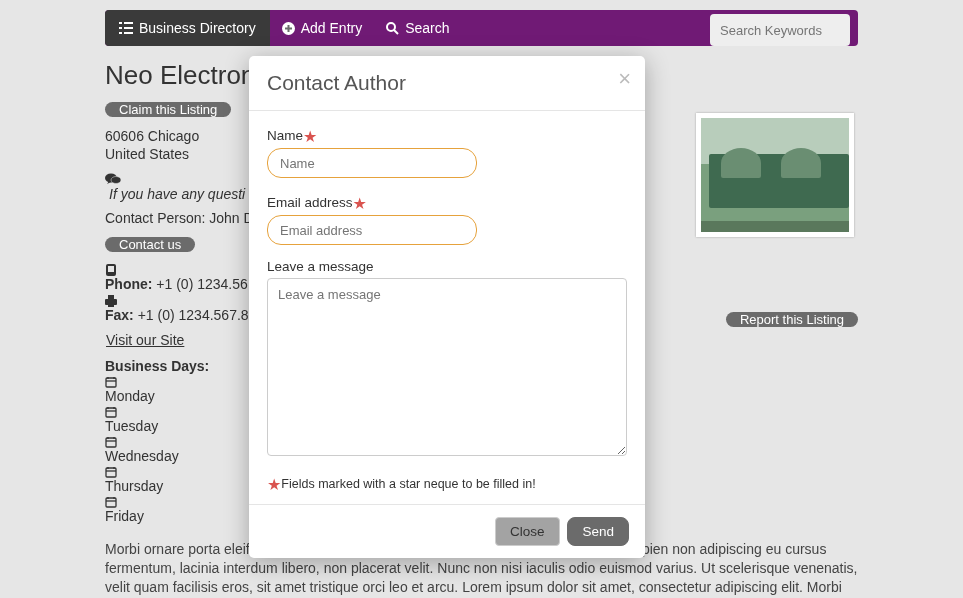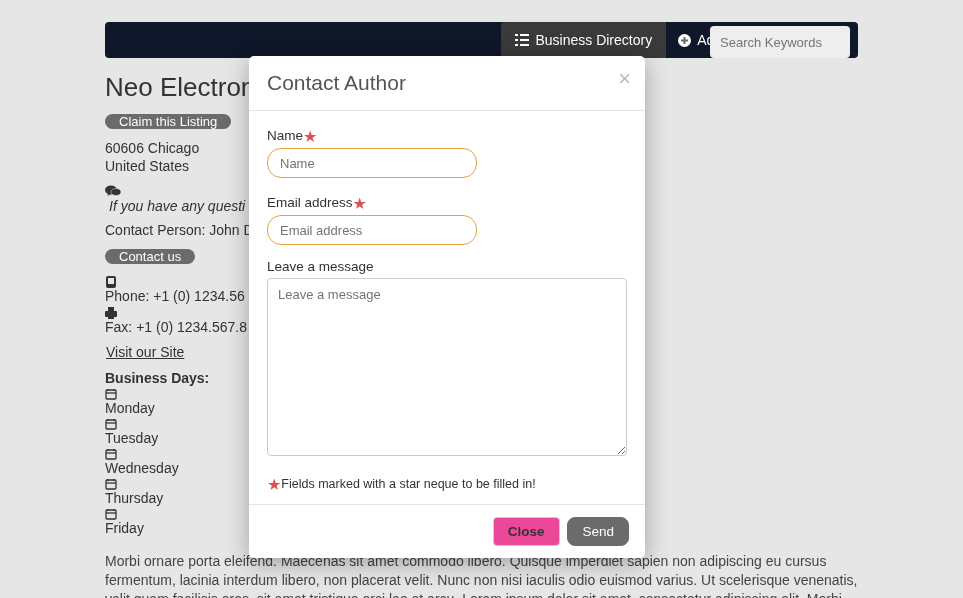--- a/index.html
+++ b/index.html
@@ -2,39 +2,39 @@
 <html><head>
   <meta charset="utf-8">
   <style>
     * { box-sizing: border-box; margin: 0; padding: 0; }
     body { font-family: Arial, Helvetica, sans-serif; font-size: 14px; background: #e6e6e6; color: #333; width: 963px; height: 598px; overflow: hidden; position: relative; }
     
     
     .page { width: 963px; height: 598px; background: #e6e6e6; padding: 0 105px; }
     
     
-    .navbar { background: #0f172a; border-radius: 4px; height: 36px; display: flex; align-items: center; margin-top: 22px; position: relative; justify-content: flex-end; }
+    .navbar { background: #701a75; border-radius: 4px; height: 36px; display: flex; align-items: center; margin-top: 10px; position: relative; }
     .navbar-left { display: flex; align-items: center; }
     .nav-bd { background: #3a3a3a; color: #fff; height: 36px; display: flex; align-items: center; padding: 0 14px; border-top-left-radius: 4px; border-bottom-left-radius: 4px; cursor: pointer; }
     .nav-item { color: #fff; height: 36px; display: flex; align-items: center; padding: 0 12px; cursor: pointer; }
     .nav-item .ic, .nav-bd .ic { margin-right: 6px; display: inline-flex; }
     .search-box { position: absolute; right: 8px; top: 4px; width: 140px; height: 28px; border-radius: 4px; border: none; background: #eee; padding: 16px 10px; font-size: 13px; color: #777; }
     
     
     .page-title { font-size: 26px; font-weight: normal; color: #333; margin: 14px 0 10px; }
     .btn-darkround { background: #6b6b6b; color: #fff; border: none; border-radius: 14px; padding: 0 14px; font-size: 13px; cursor: pointer; }
     .claim-wrap { margin-bottom: 10px; }
     .addr { margin: 6px 0 10px; line-height: 1.3; }
     .quest { font-style: italic; margin: 10px 0 8px; }
     .quest .ic { margin-right: 4px; }
     .cperson { margin: 8px 0 10px; }
     .cperson-label { font-weight: normal; }
     .contact-wrap { margin: 10px 0 12px; }
     .phone-line, .fax-line { margin: 3px 0; }
-    .phone-line .lab, .fax-line .lab { font-weight: normal; }
+    .phone-line .lab, .fax-line .lab { font-weight: bold; }
     .visit-link { text-decoration: underline; display: inline-block; margin: 6px 1px 10px; cursor: pointer; }
     .bdays-title { font-weight: bold; display: block; }
     .bdays div { margin: 2px 0; }
     .content-columns { display: flex; gap: 20px; }
     .left-col { flex: 1; }
     .right-col { width: 162px; padding-top: 12px; }
     .listing-img { width: 158px; height: 124px; background: linear-gradient(#b8cdbb 40%, #7aa07e 40% 90%, #5a785c 90%); border: 5px solid #fff; box-shadow: 0 0 2px rgba(0,0,0,0.3); position: relative; overflow:hidden; }
     .listing-img::before { content:""; position:absolute; left:8px; top:36px; width:140px; height:54px; background:#3f6a50; border-radius:2px; }
     .listing-img::after { content:""; position:absolute; left:20px; top:30px; width:40px; height:30px; background:#6a8e72; border-radius:50% 50% 2px 2px; box-shadow: 60px 0 0 #6a8e72; }
     .report-wrap { margin-top: 74px; text-align: right; }
@@ -47,21 +47,21 @@
     .modal-header h3 { font-size: 21px; font-weight: 500; color: #555; }
     .modal-close { position: absolute; right: 14px; top: 12px; background: none; border: none; font-size: 22px; color: #bbb; cursor: pointer; line-height: 1; }
     .modal-body { padding: 14px 18px 8px; }
     .form-label { font-size: 13.5px; color: #333; display: block; margin-bottom: 4px; }
     .req-star { color: #d9534f; font-size: 16px; position: relative; top: 2px; }
     .form-input { width: 210px; height: 30px; border: 1px solid #e6a23c; border-radius: 14px; padding: 0 12px; font-size: 13px; color: #999; background: #fff; outline: none; }
     .form-group { margin-bottom: 14px; }
     .form-textarea { width: 100%; height: 178px; border: 1px solid #ccc; border-radius: 4px; padding: 8px 10px; font-size: 13px; color: #999; font-family: inherit; resize: both; outline: none; }
     .req-note { font-size: 12.5px; color: #333; margin: 10px 0 4px; }
     .modal-footer { padding: 12px 16px; border-top: 1px solid #e5e5e5; text-align: right; }
-    .btn-close { background: #ec4899; border: 1px solid #ccc; color: #333; padding: 6px 14px; border-radius: 4px; font-size: 13.5px; cursor: pointer; margin-right: 4px; font-weight: bold; }
+    .btn-close { background: #a3a3a3; border: 1px solid #ccc; color: #333; padding: 6px 14px; border-radius: 4px; font-size: 13.5px; cursor: pointer; margin-right: 4px; }
     .btn-send { background: #6b6b6b; border: 1px solid #6b6b6b; color: #fff; padding: 6px 14px; border-radius: 8px; font-size: 13.5px; cursor: pointer; }
     
     .ic svg { display: block; }
   </style>
 </head>
 <body>
 
 <div class="page">
 
   <div class="navbar">
@@ -176,20 +176,26 @@
                 <line x1="9" y1="1" x2="9" y2="3"></line>
               </svg></span> <span>Thursday</span></div>
         <div><span class="ic"><svg width="12" height="12" viewBox="0 0 12 12" fill="none" stroke="#333" stroke-width="1.3">
                 <rect x="1" y="2" width="10" height="9" rx="1"></rect>
                 <line x1="1" y1="5" x2="11" y2="5"></line>
                 <line x1="3" y1="1" x2="3" y2="3"></line>
                 <line x1="9" y1="1" x2="9" y2="3"></line>
               </svg></span> <span>Friday</span></div>
       </div>
     </div>
+    <div class="right-col">
+      <div class="listing-img"></div>
+      <div class="report-wrap">
+        <button class="btn-darkround">Report this Listing</button>
+      </div>
+    </div>
   </div>
 
   <p class="body-para">Morbi ornare porta eleifend. Maecenas sit amet commodo libero. Quisque imperdiet sapien non adipiscing eu cursus fermentum, lacinia interdum libero, non placerat velit. Nunc non nisi iaculis odio euismod varius. Ut scelerisque venenatis, velit quam facilisis eros, sit amet tristique orci leo et arcu. Lorem ipsum dolor sit amet, consectetur adipiscing elit. Morbi euismod libero in sapien rutrum in pharetra est porttitor. Etiam aliquam eleifend purus. Aenean ac lectus est. Praesent convallis rhoncus sed sed ligula. Fusce cursus, ipsum ad cursus convallis, eros massa semper nisi, vitae lobortis leo metus eget tellus. Donec mollis tincidunt ligula, at rhoncus libero suscipit ut. Integer sodales semper congue. Ut sagittis bibendum augue, et feugiat mauris gravida ac. Maecenas pellentesque orci vitae quam sagittis non gravida lorem egestas. Aenean at enim id orci facilisis fermentum. Pellentesque convallis tortor eget lorem blandit ornare. In purus nisi, tincidunt at ultricies ac, luctus auctor augue. Sed orci neque, commodo in lobortis sit amet, condimentum ac odio.</p>
 
 </div>
 
 <div class="modal-back"></div>
 <div class="modal">
   <div class="modal-header">
     <h3>Contact Author</h3>

